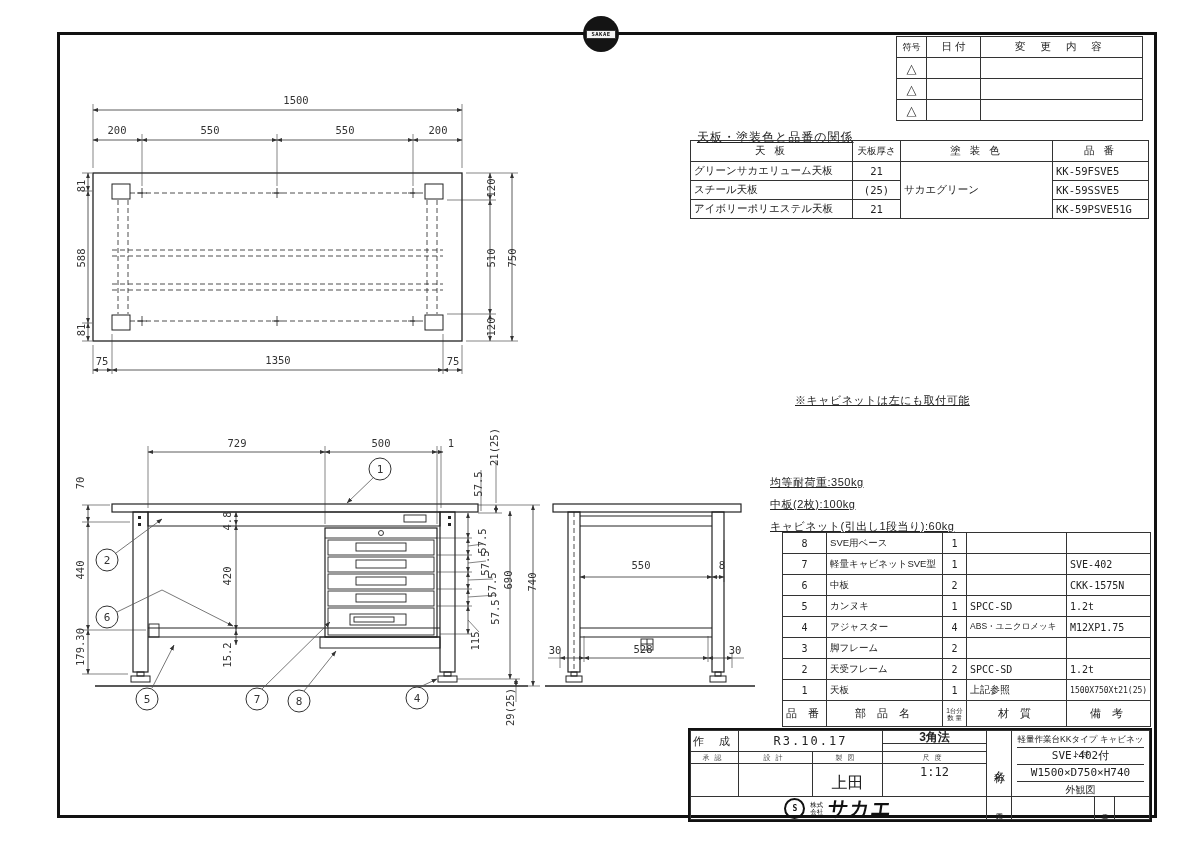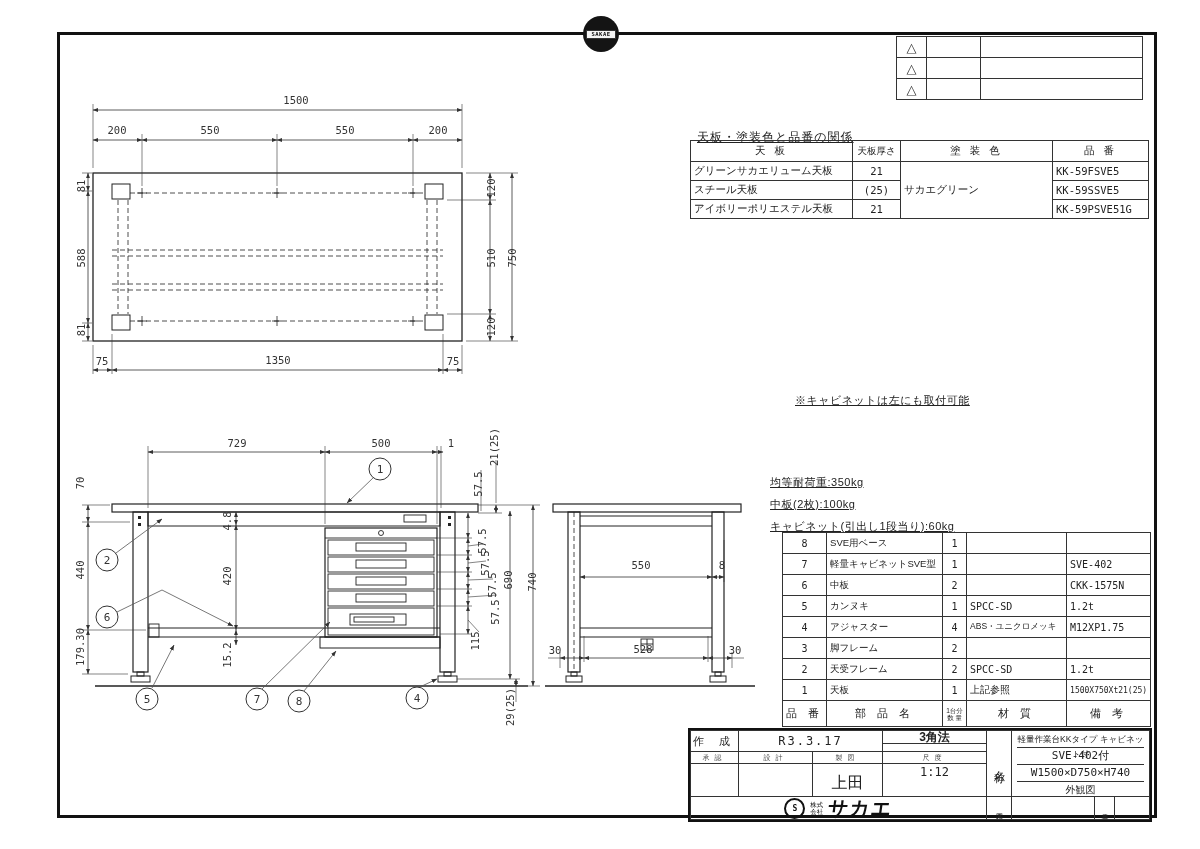--- a/index.html
+++ b/index.html
@@ -344,20 +344,25 @@
     <text class="dt" x="735" y="654">30</text>
   </svg>
 
   <table id="rev" class="abs">
     <colgroup>
         <col style="width:30px">
         <col style="width:54px">
         <col style="width:162px">
       </colgroup>
     <tbody>
+        <tr>
+      <td class="cent" style="font-size:9px">符号</td>
+      <td class="cent">日 付</td>
+      <td class="cent" style="letter-spacing:6px">変 更 内 容</td>
+    </tr>
     <tr>
       <td class="sym">△</td>
       <td></td>
       <td></td>
     </tr>
     <tr>
       <td class="sym">△</td>
       <td></td>
       <td></td>
     </tr>
@@ -481,21 +486,21 @@
         <div>数 量</div>
       </td>
       <td class="hd">材 質</td>
       <td class="hd">備 考</td>
     </tr>
   </tbody>
     </table>
 
   <div id="tb" class="abs">
     <div class="c lbl" style="left:0;top:0;width:49px;height:22px">作 成</div>
-    <div class="c mono" style="left:48px;top:0;width:145px;height:22px;font-size:12px;letter-spacing:2px">R3.3.17</div>
+    <div class="c mono" style="left:48px;top:0;width:145px;height:22px;font-size:12px;letter-spacing:2px">R3.10.17</div>
     <div class="c" style="left:192px;top:0;width:105px;height:14px;font-weight:bold;font-size:12px">3角法</div>
     <div class="c sm" style="left:0;top:21px;width:49px;height:13px">承認</div>
     <div class="c sm" style="left:48px;top:21px;width:75px;height:13px">設計</div>
     <div class="c sm" style="left:122px;top:21px;width:71px;height:13px">製図</div>
     <div class="c sm" style="left:192px;top:21px;width:105px;height:13px">尺度</div>
     <div class="c" style="left:0;top:33px;width:49px;height:34px"></div>
     <div class="c" style="left:48px;top:33px;width:75px;height:34px"></div>
     <div class="c" style="left:122px;top:33px;width:71px;height:34px;align-items:flex-end;padding-bottom:2px;box-sizing:border-box">上田</div>
     <div class="c mono" style="left:192px;top:33px;width:105px;height:34px;align-items:flex-end;padding-bottom:17px;box-sizing:border-box;font-size:12px">1:12</div>
     <div class="c" id="logoRow" style="left:0;top:66px;width:297px;height:24px;border-width:1.5px">

